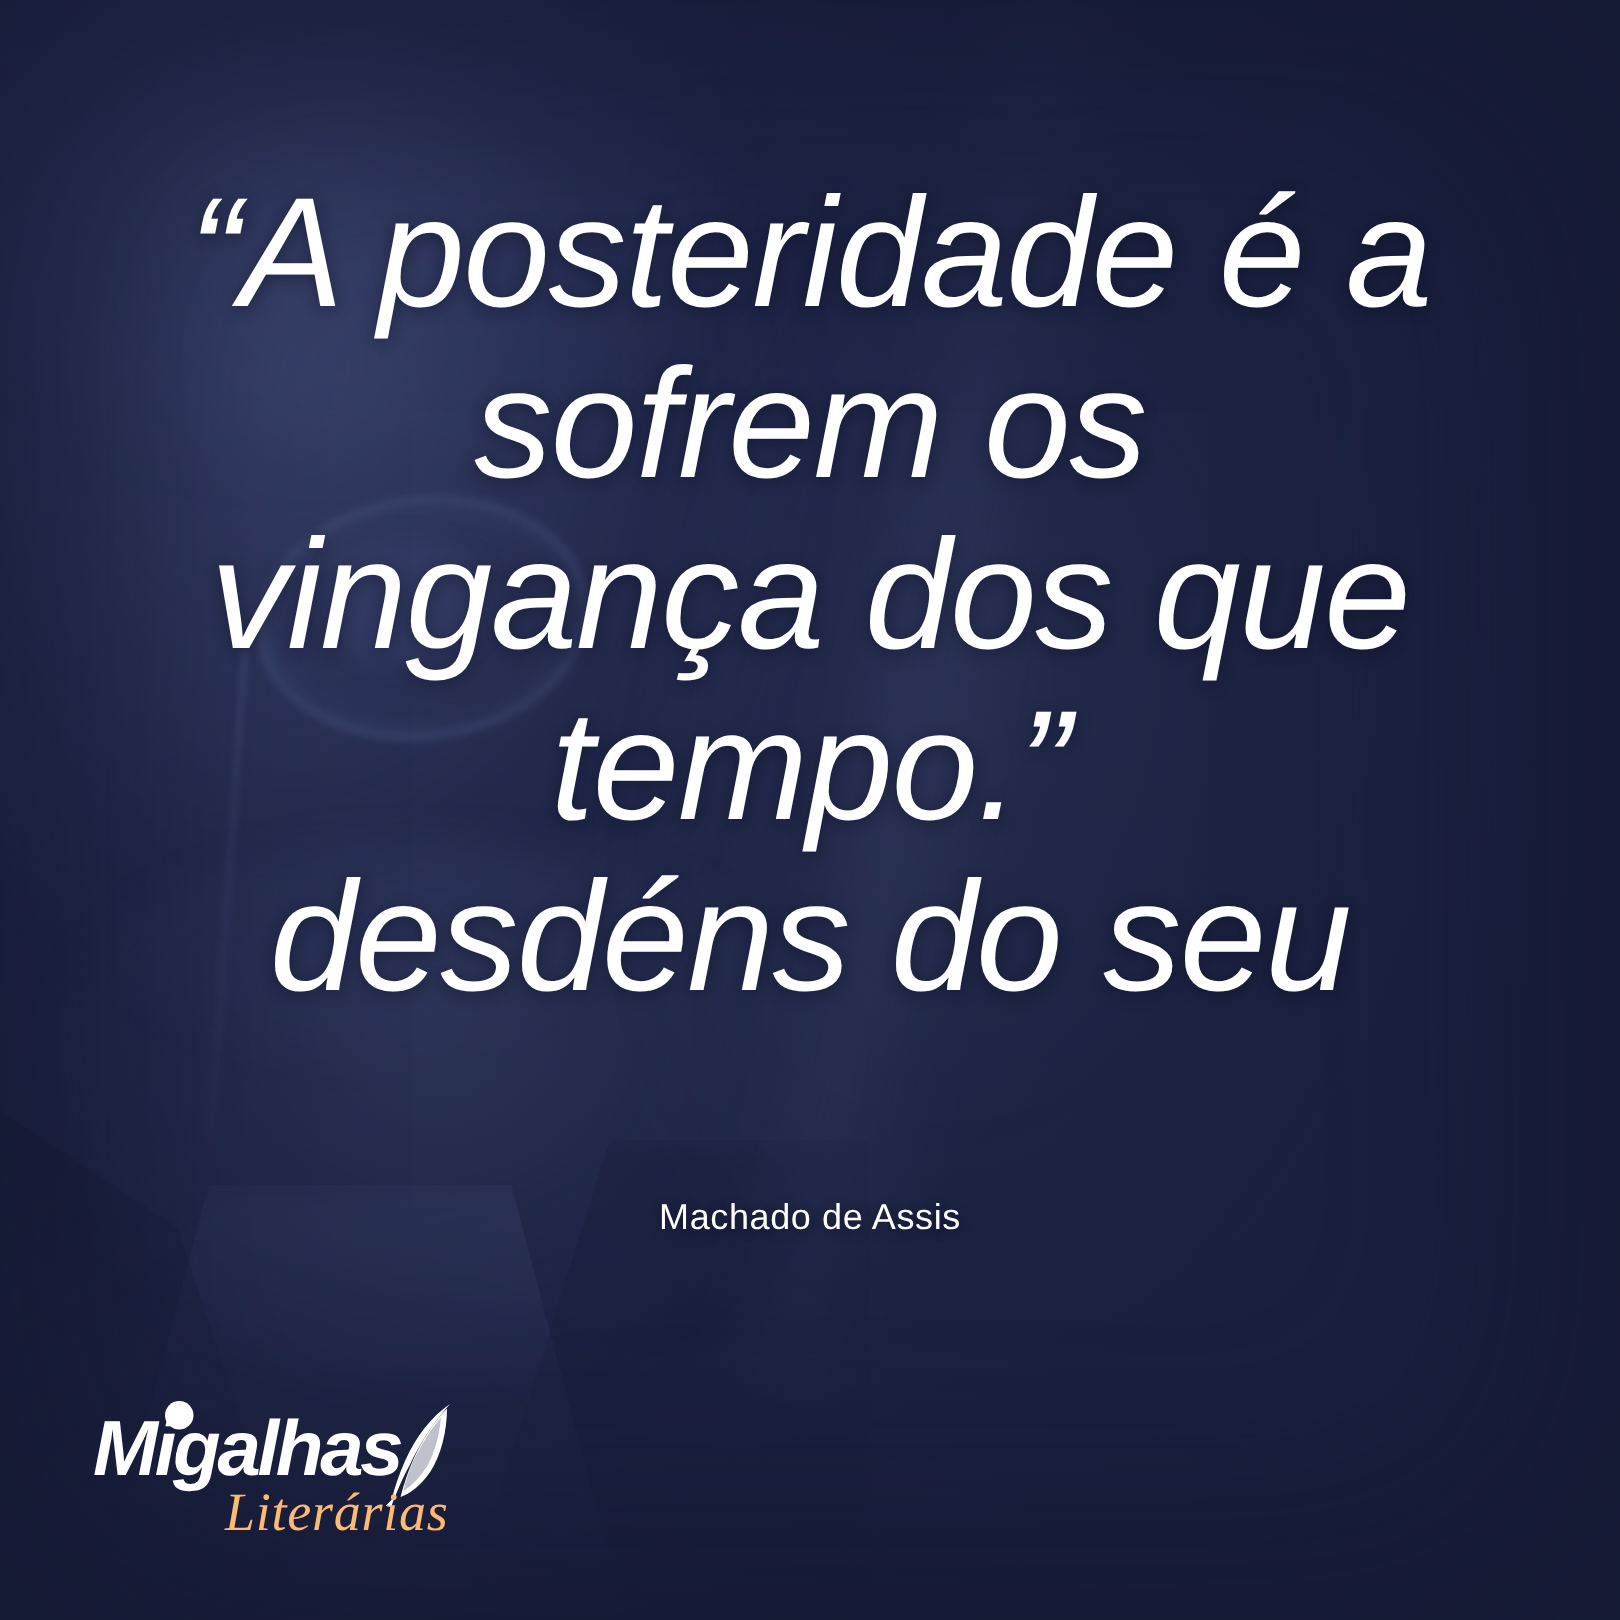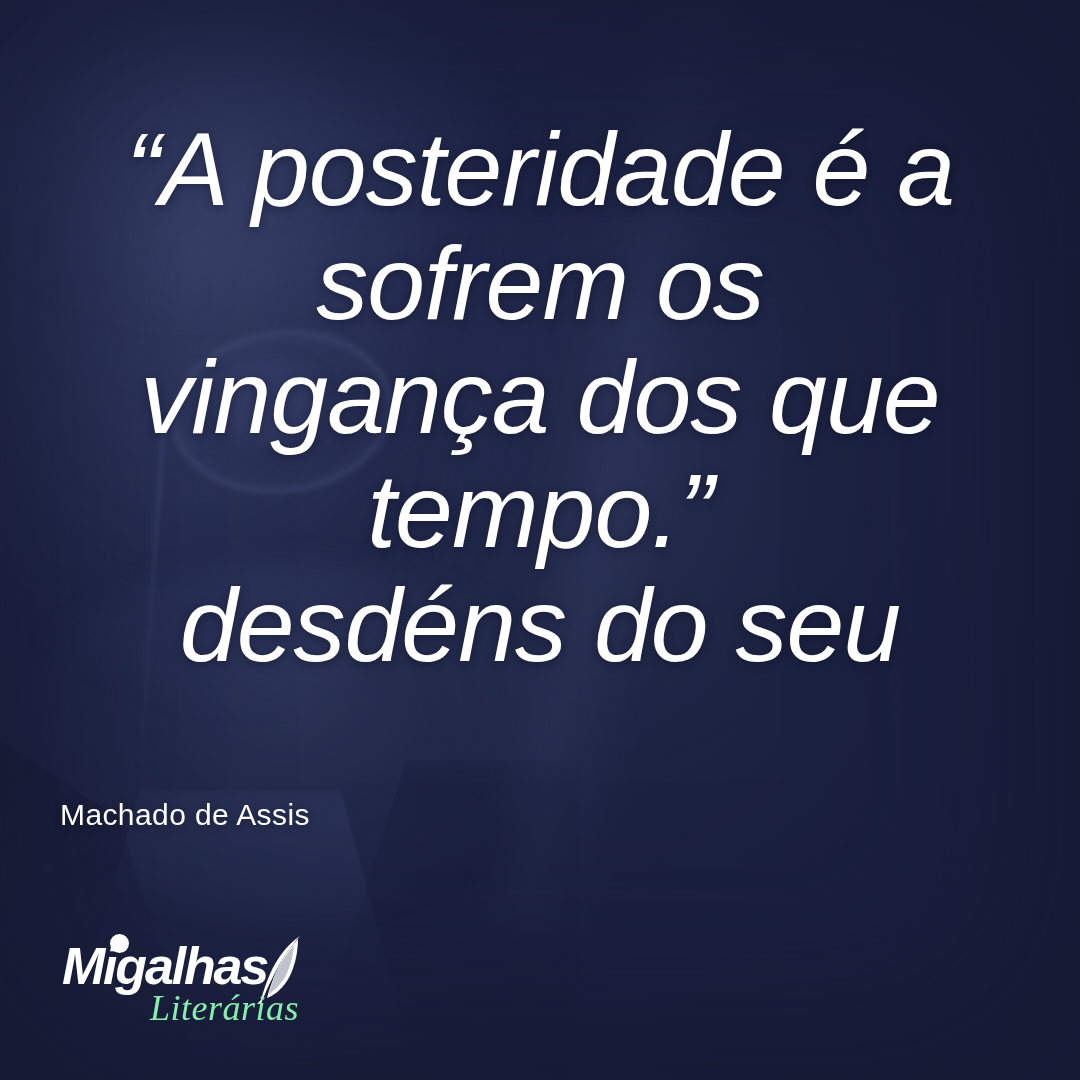--- a/index.html
+++ b/index.html
@@ -220,24 +220,24 @@
     white-space: nowrap;
     text-shadow: 0 2px 10px rgba(10,14,32,0.45);
     text-align: center;
   }
 
   .attribution {
     position: absolute;
     left: 60px;
     top: 798px;
     width: 960px;
-    text-align: left;
+    text-align: center;
     color: #ffffff;
     font-family: "Liberation Sans", sans-serif;
-    font-size: 30px;
+    font-size: 24px;
     font-weight: 400;
     letter-spacing: 0.4px;
     text-shadow: 0 2px 8px rgba(10,14,32,0.4);
   }
 
   
   .logo {
     position: absolute;
     left: 62px;
     top: 932px;
@@ -263,21 +263,21 @@
     top: 2px;
     width: 19px;
     height: 19px;
     border-radius: 50%;
     background: #ffffff;
   }
   .logo-sub {
     position: absolute;
     left: 88px;
     top: 58px;
-    color: #86efac;
+    color: #fdba74;
     font-family: "Liberation Serif", serif;
     font-style: italic;
     font-weight: 400;
     font-size: 36px;
     line-height: 36px;
     letter-spacing: 0.5px;
   }
   .logo-quill {
     position: absolute;
     left: 186px;

